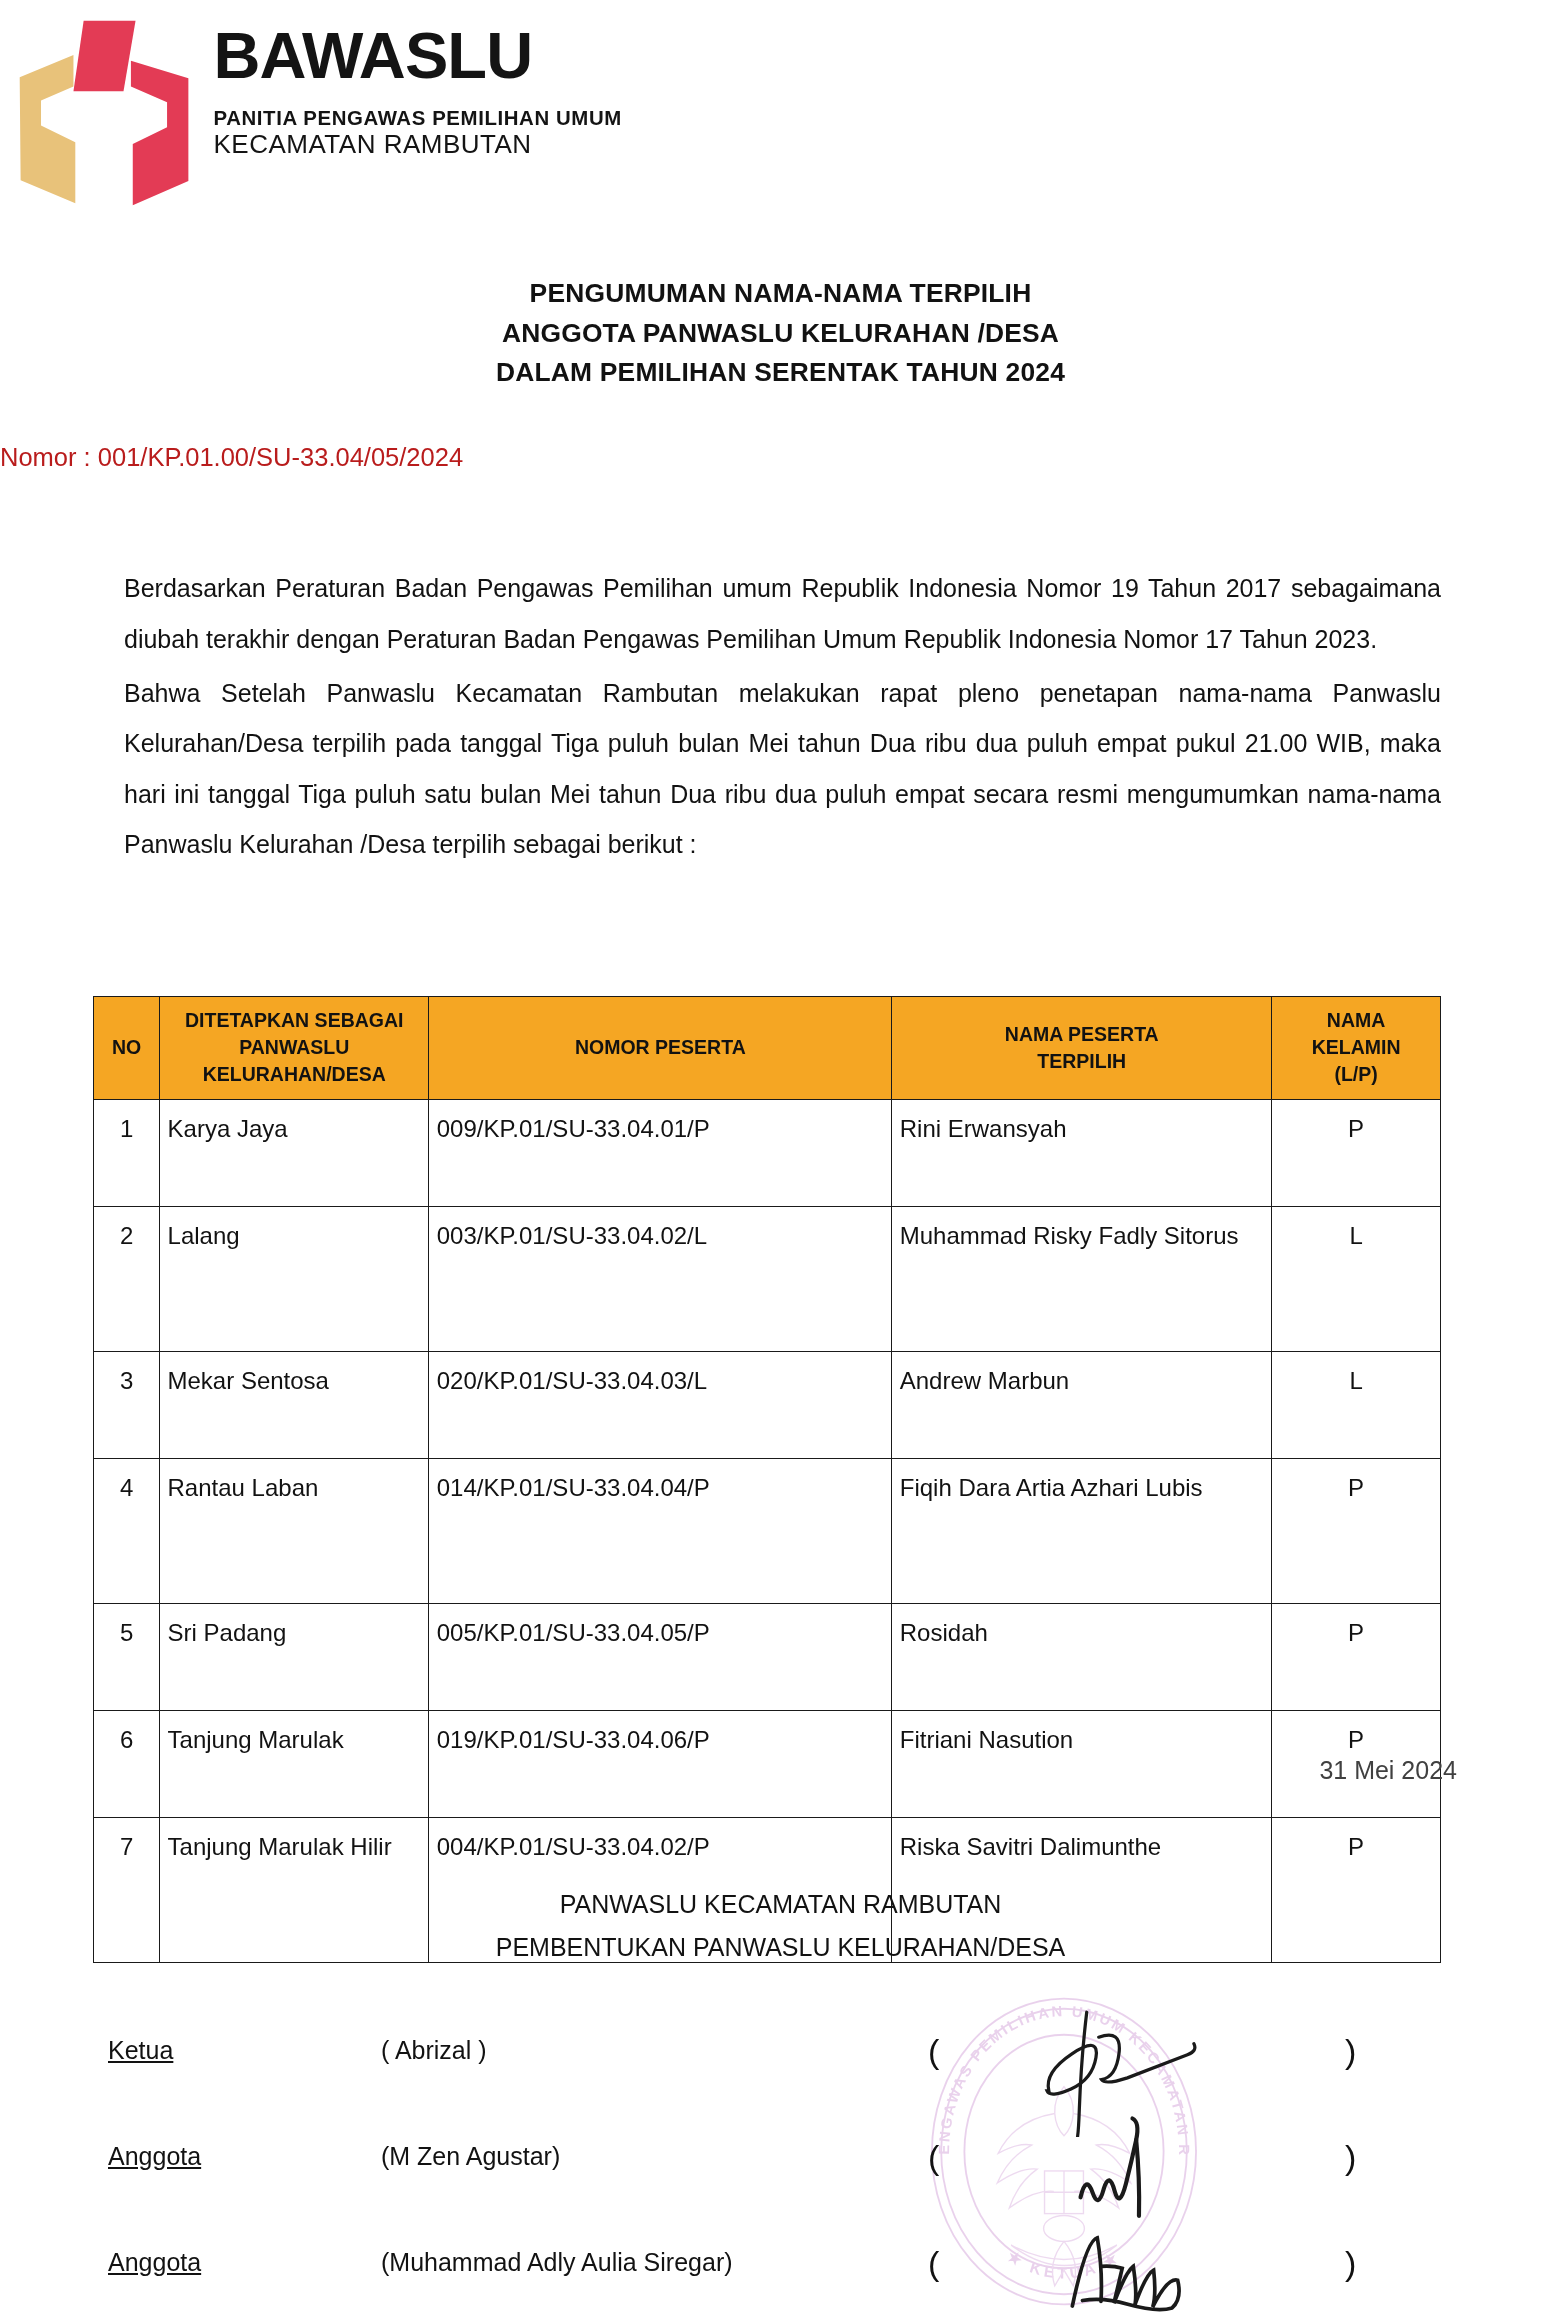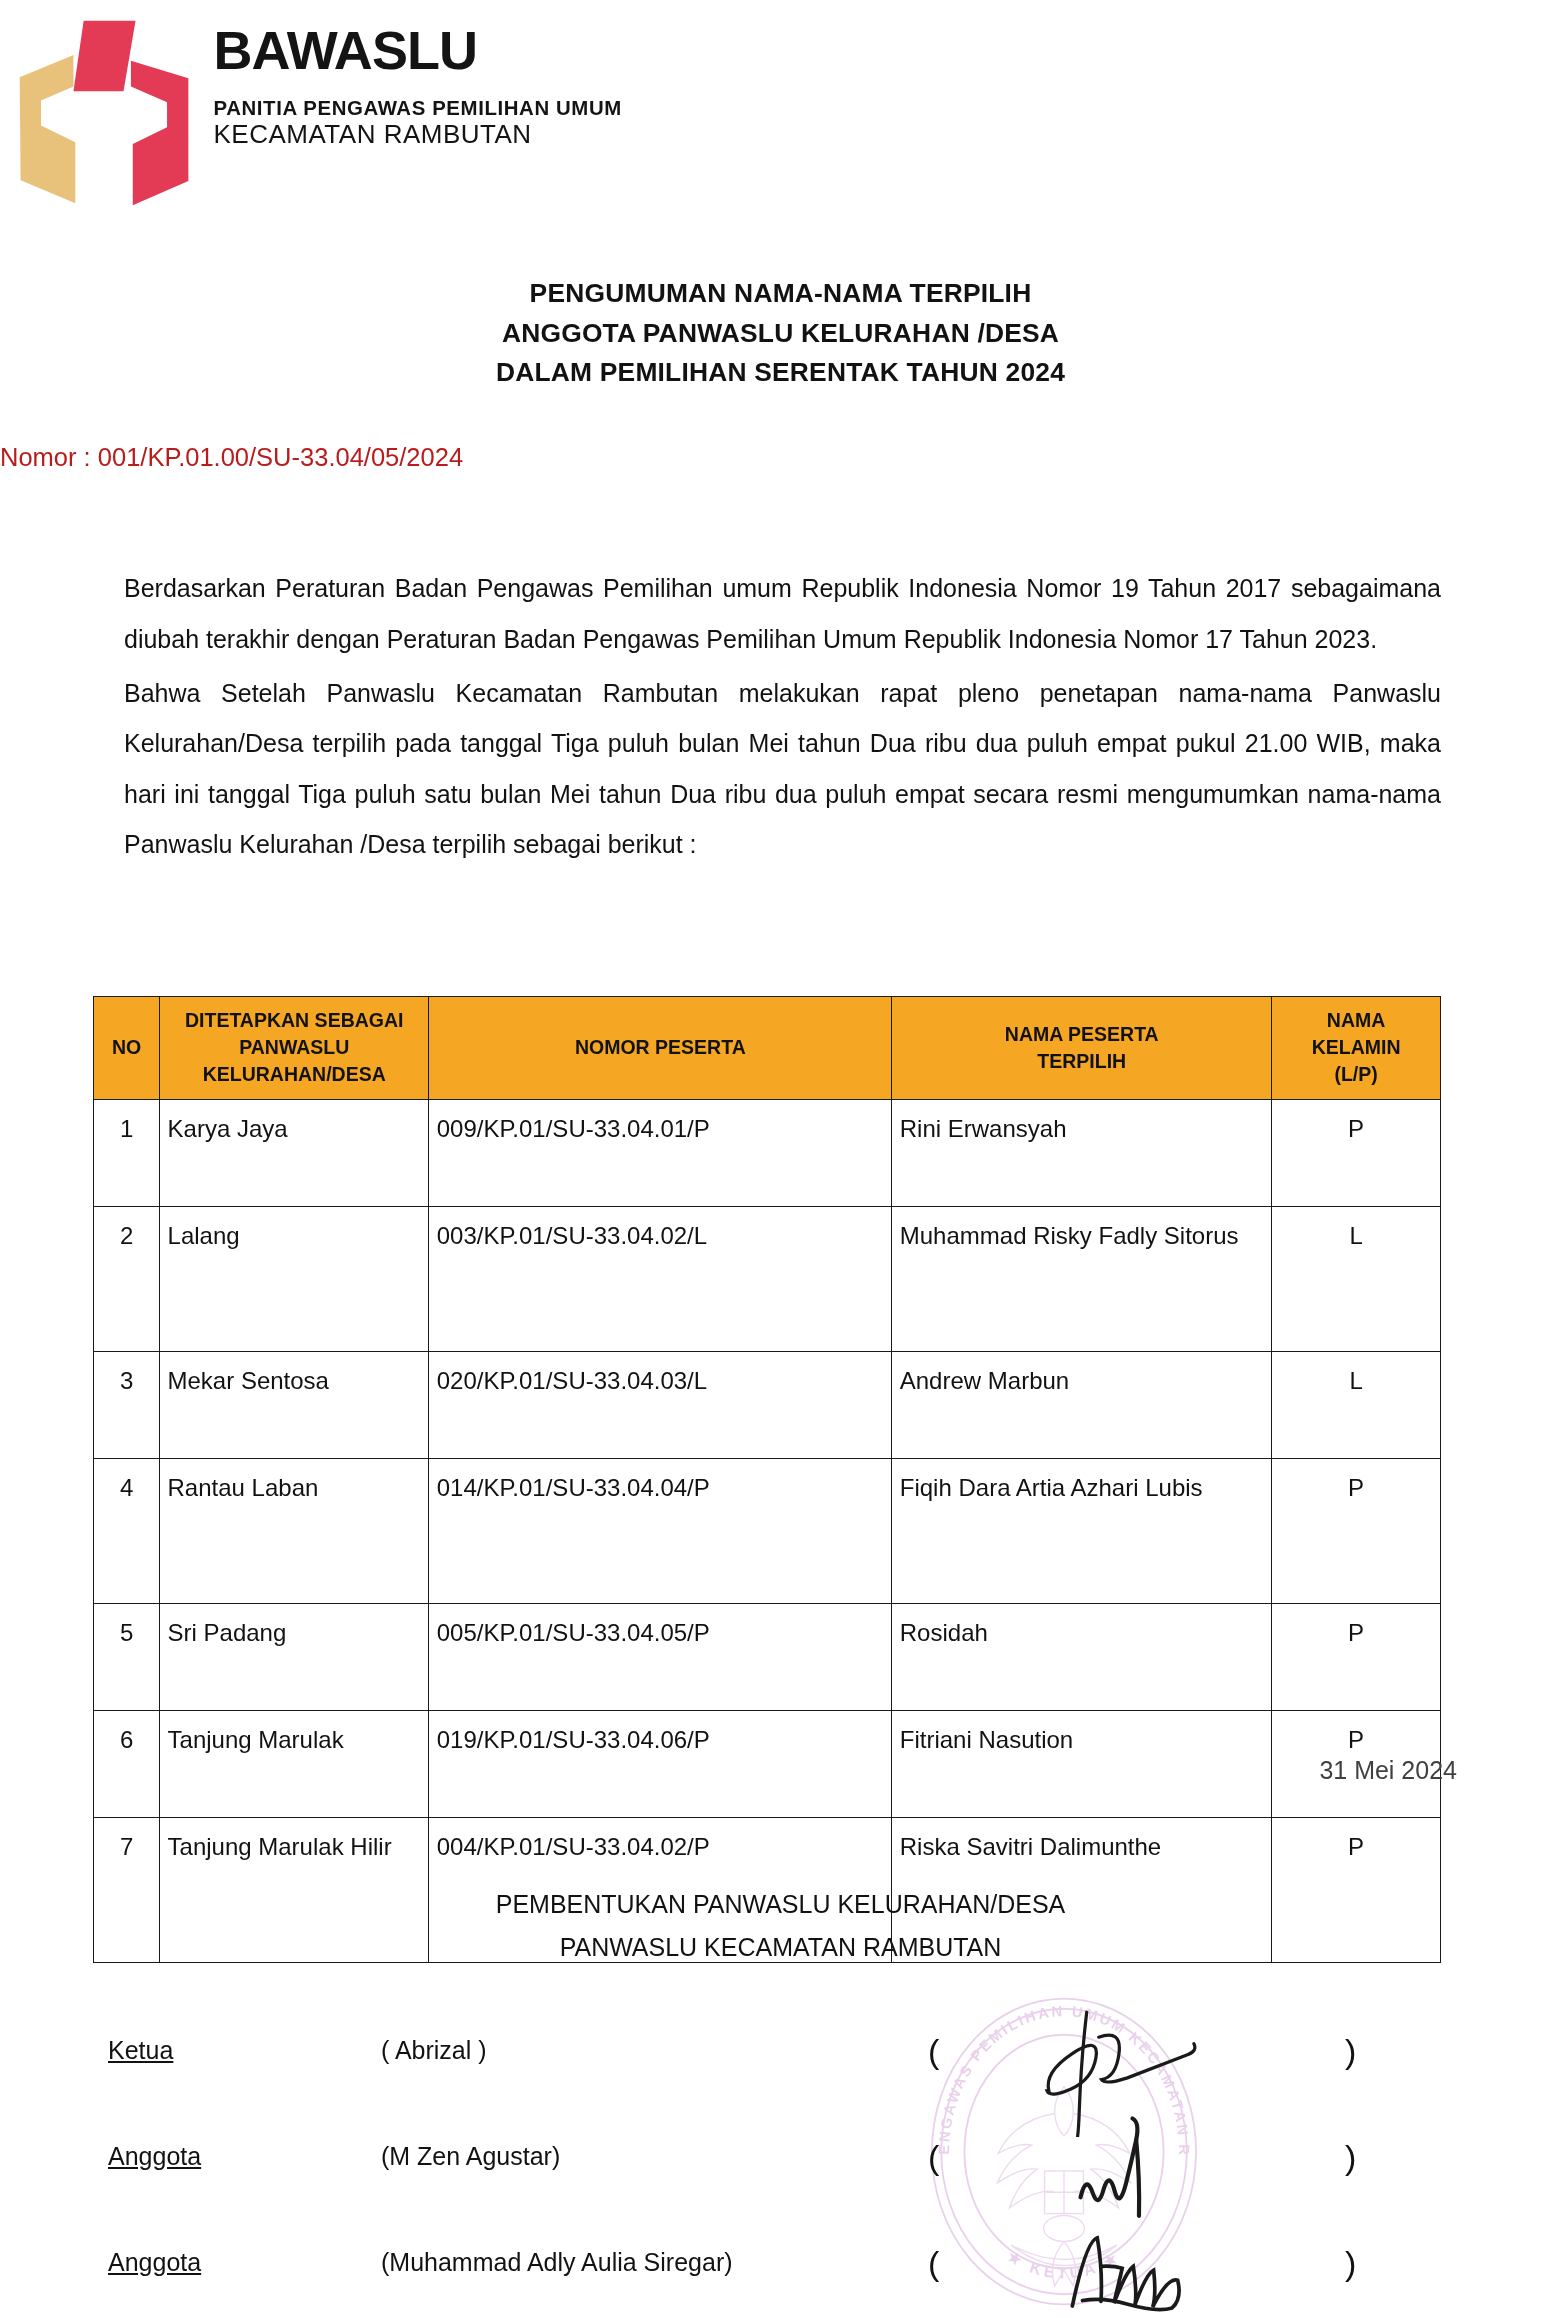--- a/index.html
+++ b/index.html
@@ -31,21 +31,21 @@
   .logo-mark {
     width: 181px;
     height: 190px;
     flex: none;
     position: relative;
   }
   .logo-text-block {
     padding-top: 8.3px;
   }
   .logo-word {
-    font-size: 54px;
+    font-size: 65px;
     font-weight: 800;
     letter-spacing: -0.9px;
     line-height: 0.92;
     color: #141414;
     font-family: "Liberation Sans", sans-serif;
   }
   .logo-sub1 {
     font-size: 20.4px;
     font-weight: 800;
     letter-spacing: 0.6px;
@@ -332,22 +332,22 @@
         <td>004/KP.01/SU-33.04.02/P</td>
         <td>Riska Savitri Dalimunthe</td>
         <td class="c-sex">P</td>
       </tr>
     </tbody>
   </table>
 
   <div id="date-line">31 Mei 2024</div>
 
   <div id="closing-block">
+    <div class="closing-line">PANWASLU KECAMATAN RAMBUTAN</div>
     <div class="closing-line">PEMBENTUKAN PANWASLU KELURAHAN/DESA</div>
-    <div class="closing-line">PANWASLU KECAMATAN RAMBUTAN</div>
   </div>
 
   <div id="official-stamp">
     <svg viewBox="0 0 600 700" width="278" height="325" aria-hidden="true">
       <g fill="none" stroke="#C98FD0" stroke-width="4">
         <ellipse cx="300" cy="350" rx="285" ry="330"></ellipse>
         <ellipse cx="300" cy="350" rx="265" ry="308"></ellipse>
         <ellipse cx="300" cy="350" rx="215" ry="252"></ellipse>
       </g>
       <defs>

